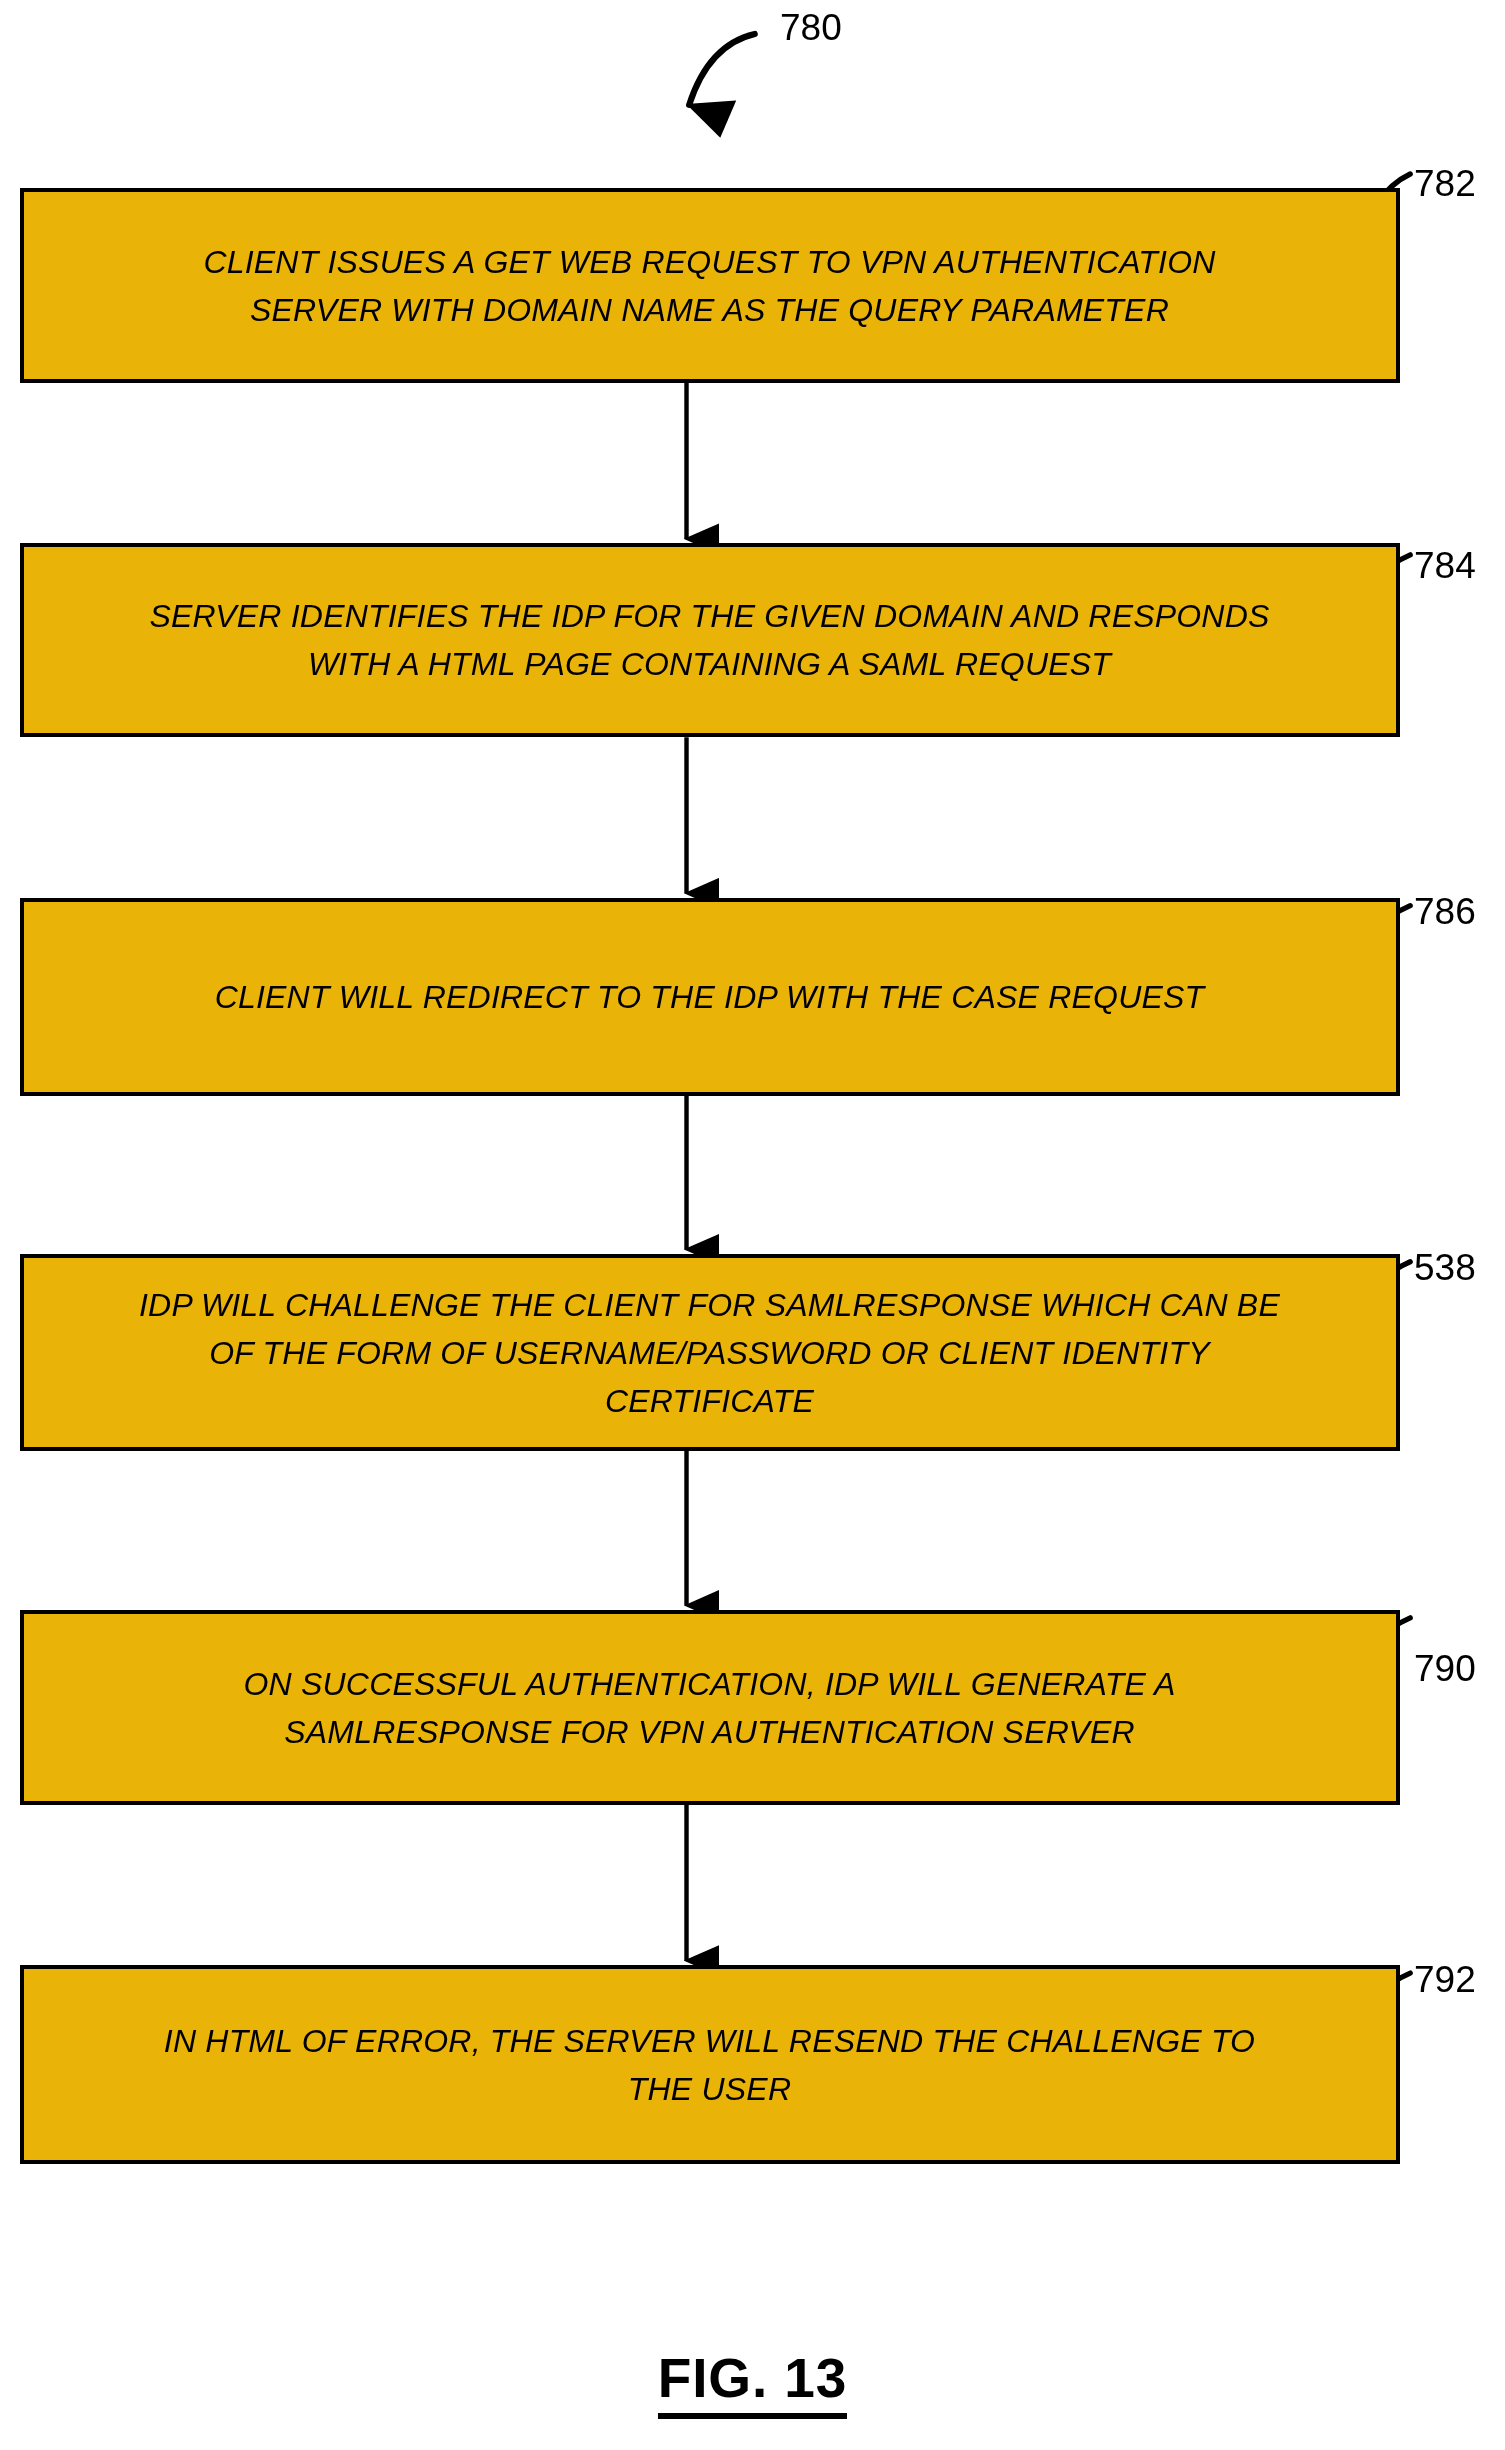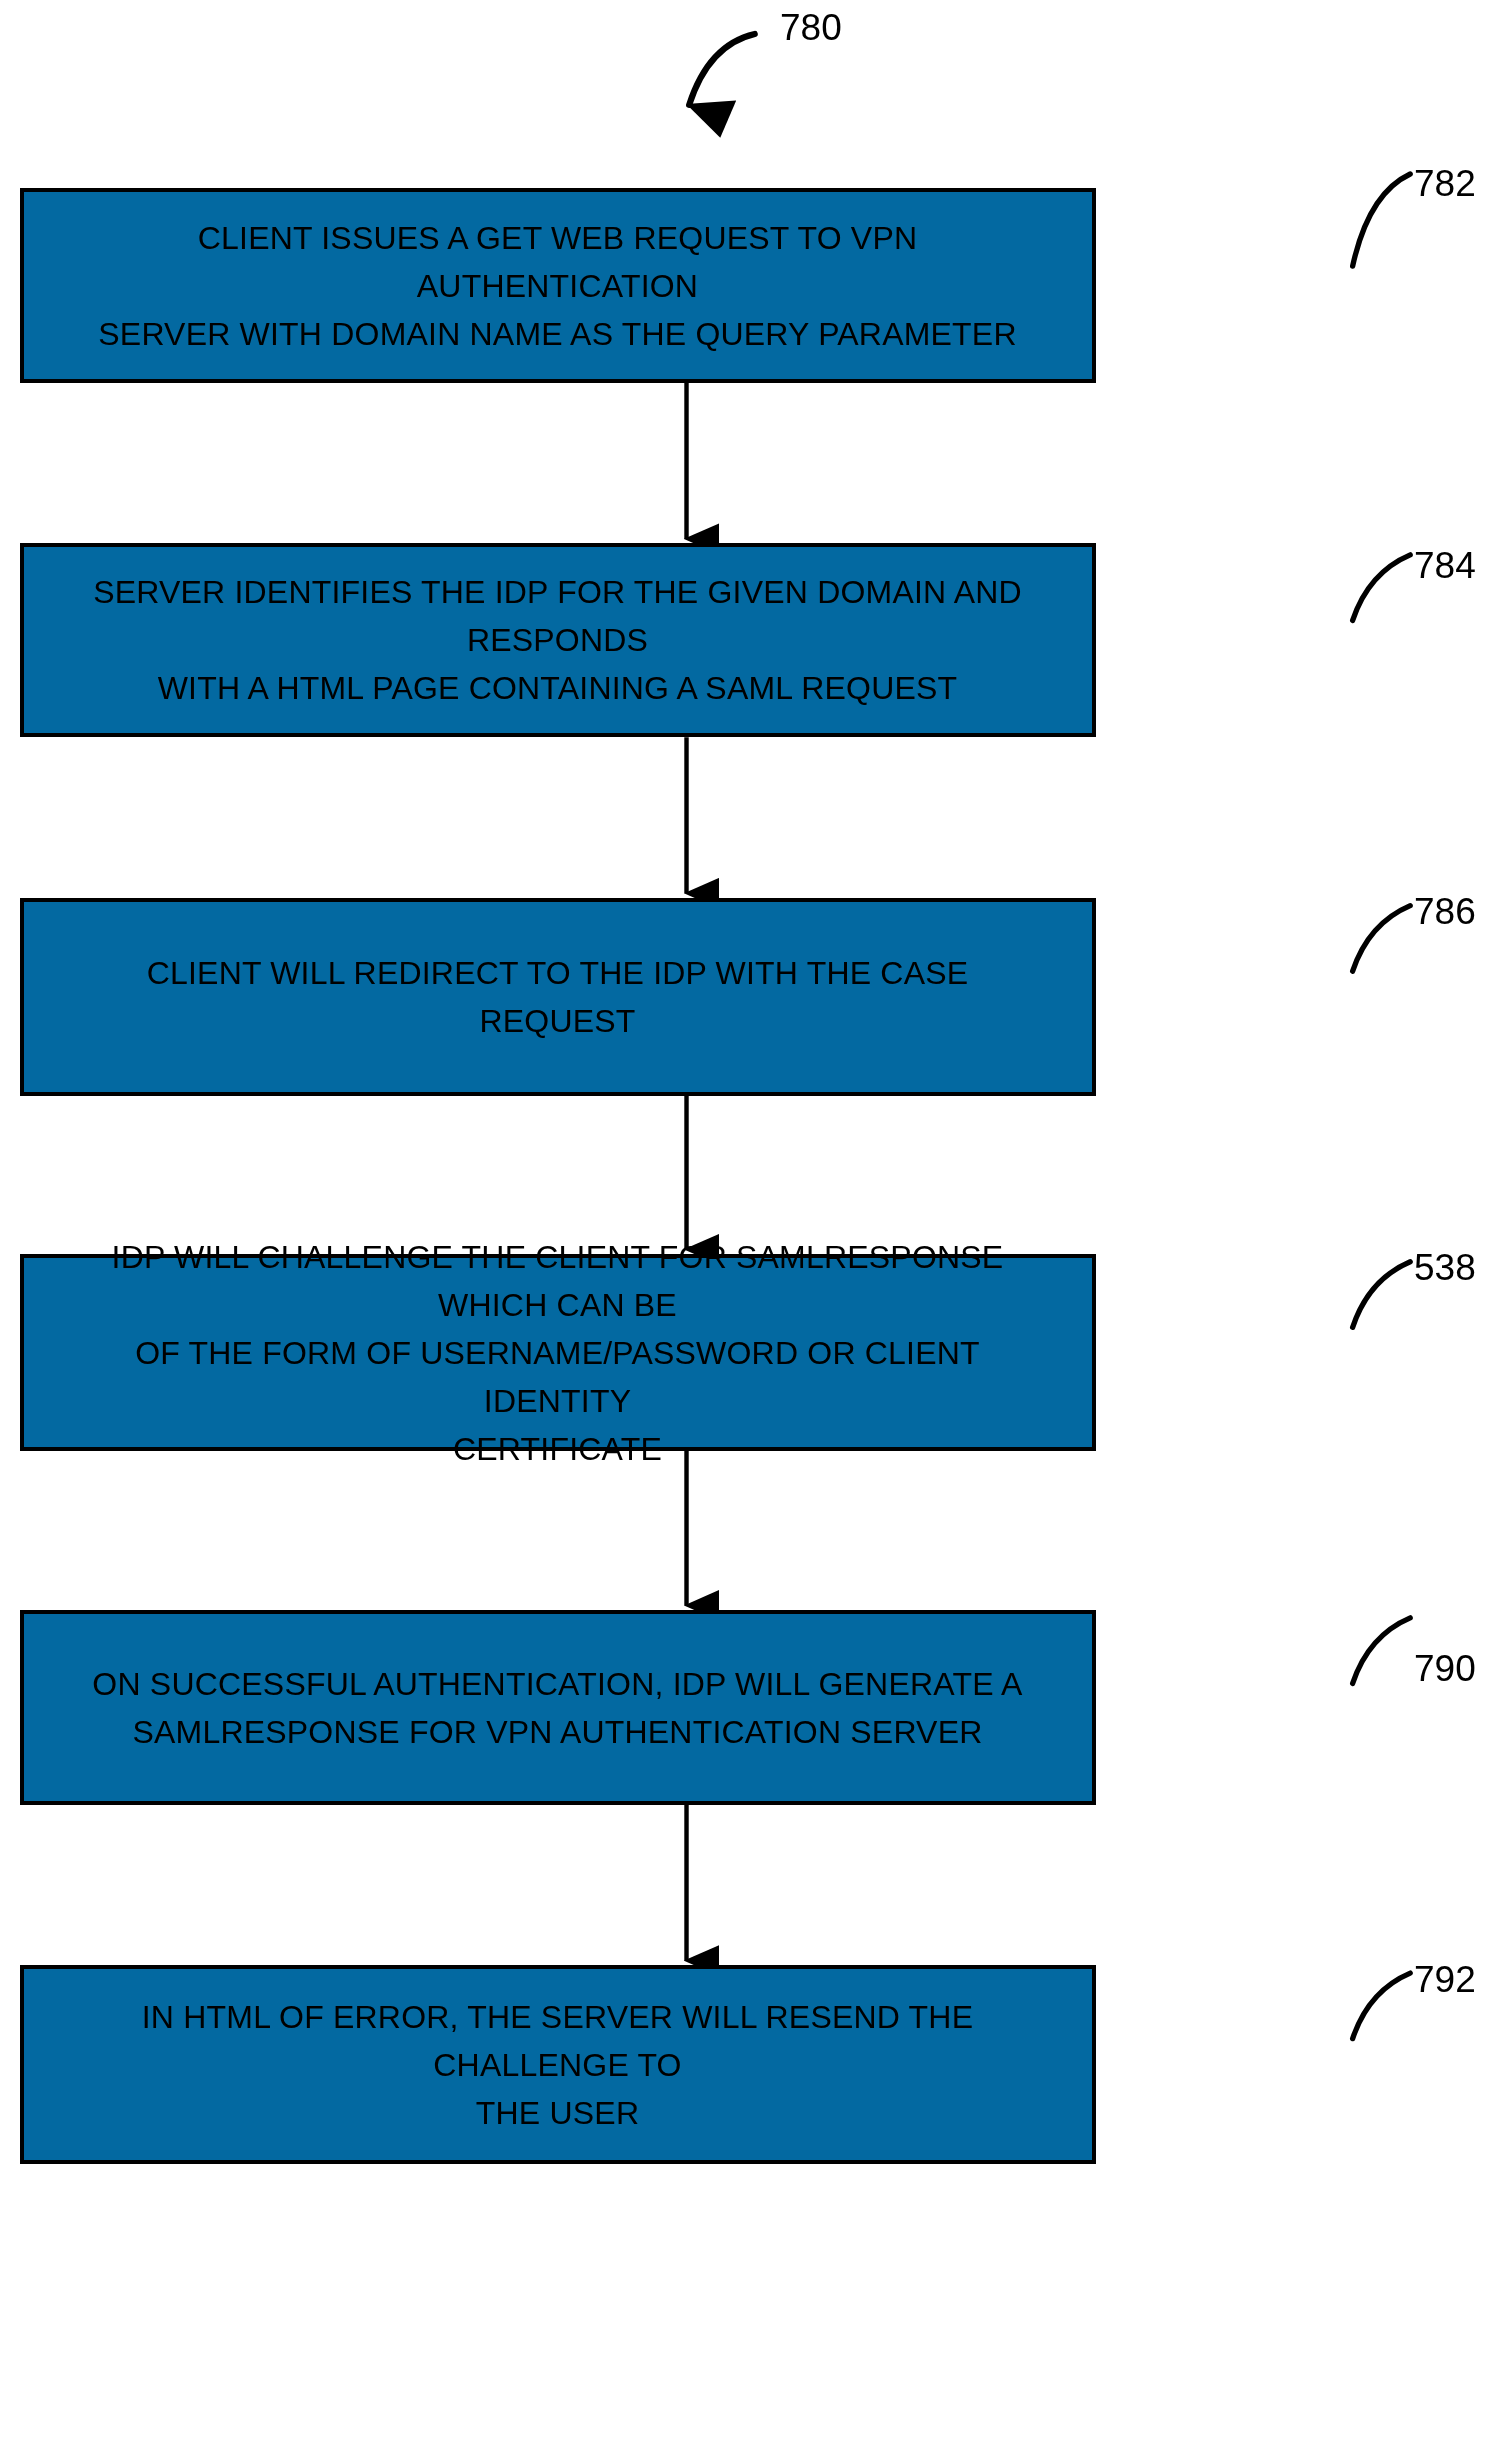--- a/index.html
+++ b/index.html
@@ -12,28 +12,29 @@
     width: 1505px;
     height: 2450px;
     background: #ffffff;
     font-family: "Liberation Sans", sans-serif;
     color: #000000;
     overflow: hidden;
   }
   .proc-box {
     position: absolute;
     left: 19.5px;
-    width: 1076px;
+    width: 1380px;
     border: 4.4px solid #000000;
     box-sizing: border-box;
-    background: #0369a1;
+    background: #eab308;
     display: flex;
     align-items: center;
     justify-content: center;
     text-align: center;
+    font-style: italic;
   }
   .proc-text {
     font-size: 32px;
     line-height: 48px;
     letter-spacing: 0.2px;
     padding: 0 41px;
     white-space: pre-line;
     font-weight: 400;
   }
   .ref-num {
@@ -121,20 +122,23 @@
       <div class="proc-box" style="top: 1610px; height: 195px;">
         <div class="proc-text">ON SUCCESSFUL AUTHENTICATION, IDP WILL GENERATE A
 SAMLRESPONSE FOR VPN AUTHENTICATION SERVER</div>
       </div>
       <div class="proc-box" style="top: 1965px; height: 199px;">
         <div class="proc-text">IN HTML OF ERROR, THE SERVER WILL RESEND THE CHALLENGE TO
 THE USER</div>
       </div>
     </div>
 
+  <div class="fig-caption" id="fig-caption" style="top: 2346px;">
+    <span>FIG. 13</span>
+  </div>
 
 <div class="ref-num" style="left: 1414px; top: 165px;">782</div>
     <div class="ref-num" style="left: 1414px; top: 547px;">784</div>
     <div class="ref-num" style="left: 1414px; top: 893px;">786</div>
     <div class="ref-num" style="left: 1414px; top: 1249px;">538</div>
     <div class="ref-num" style="left: 1414px; top: 1650px;">790</div>
     <div class="ref-num" style="left: 1414px; top: 1961px;">792</div>
   </div>
 
 

